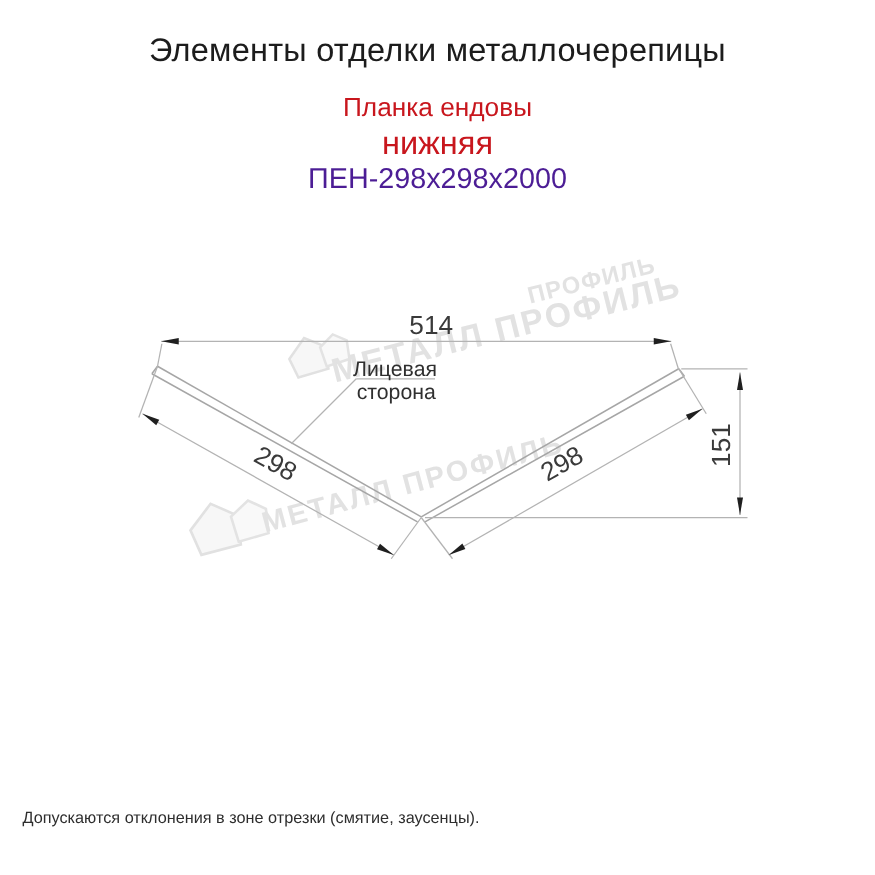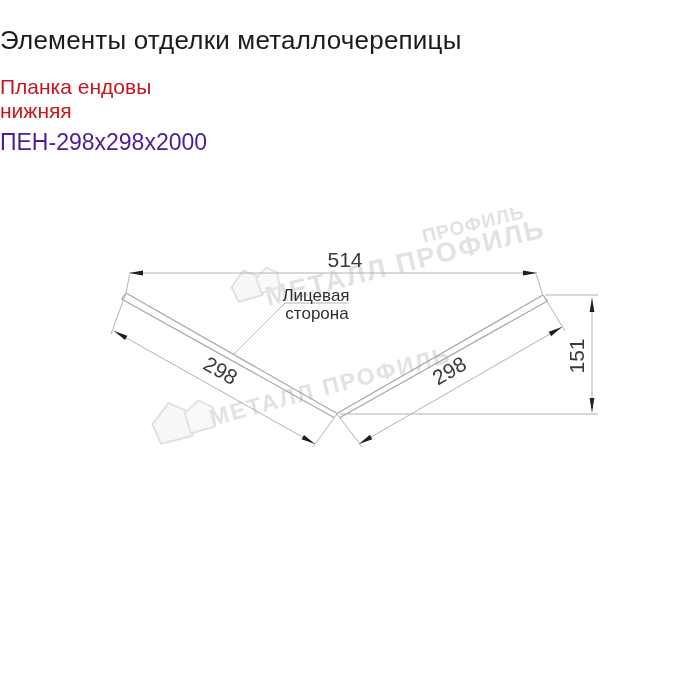--- a/index.html
+++ b/index.html
@@ -1,24 +1,24 @@
 <!DOCTYPE html>
 <html><head>
 <meta charset="utf-8">
 <style>
   html,body{margin:0;padding:0;}
   body{
     width:700px;height:700px;position:relative;overflow:hidden;
     background:#ffffff;
     font-family:"Liberation Sans", sans-serif;
   }
-  .hdr{position:absolute;left:0;right:0;text-align:left;white-space:nowrap;}
+  .hdr{position:absolute;left:0;right:0;text-align:center;white-space:nowrap;}
   .title{top:25px;font-size:26px;color:#1c1c1c;letter-spacing:0.2px;}
   .sub1{top:75px;font-size:21px;color:#c8161d;}
-  .sub2{top:99px;font-size:21px;color:#c8161d;}
+  .sub2{top:99px;font-size:26px;color:#c8161d;}
   .code{top:129px;font-size:23px;color:#4c1d95;}
   svg.drawing{position:absolute;left:0;top:0;}
   svg text{font-family:"Liberation Sans", sans-serif;}
   .dimtxt{fill:#3a3a3a;font-size:21px;}
   .lbltxt{fill:#2f2f2f;font-size:17px;}
   .wmtxt{fill:#e2e2e2;font-weight:bold;}
   .footer{
     position:absolute;left:18px;top:644px;
     font-size:13px;line-height:19px;color:#2e2e2e;
   }
@@ -107,13 +107,14 @@
     <g stroke="#b3b3b3" stroke-width="1">
       <line x1="285" y1="303" x2="348" y2="303"></line>
       <line x1="285" y1="303" x2="233" y2="355"></line>
     </g>
     <text class="lbltxt" x="316" y="301" text-anchor="middle">Лицевая</text>
     <text class="lbltxt" x="317" y="319" text-anchor="middle">сторона</text>
   </g>
 </svg>
 
 <div class="footer">
+  <div>Допускаются отклонения в зоне отрезки (смятие, заусенцы).</div>
 </div>
 
 </body></html>

